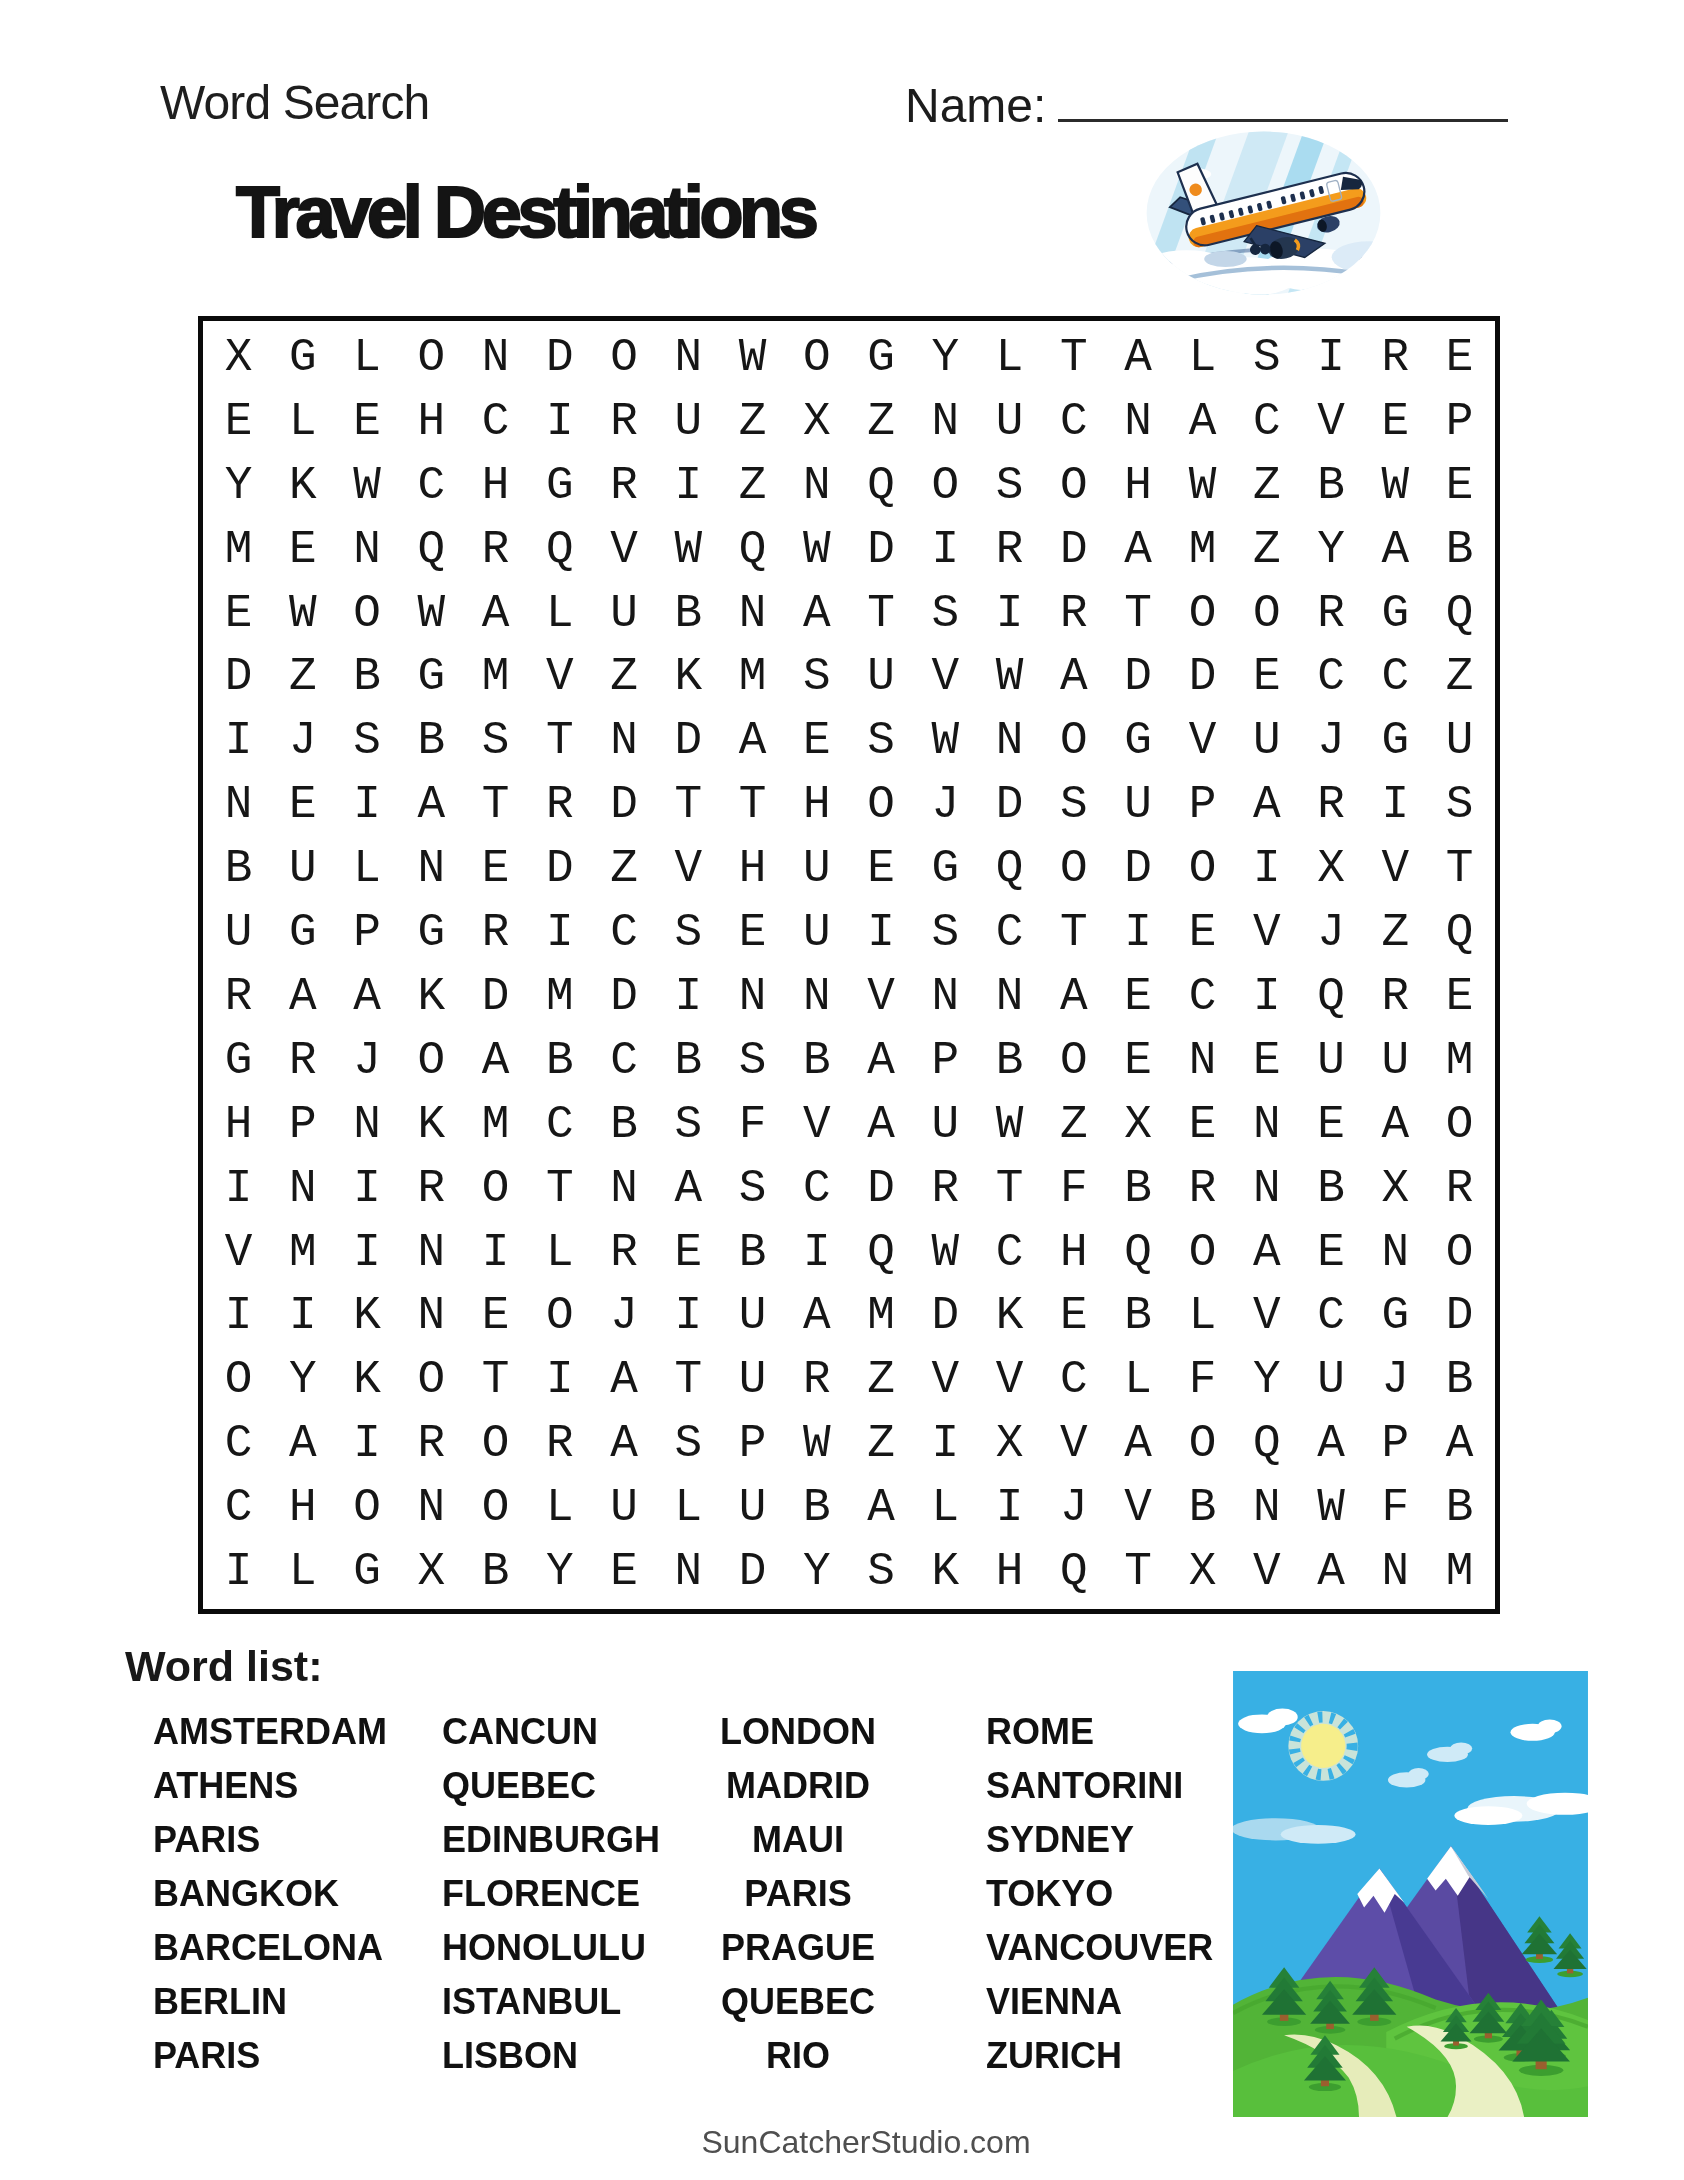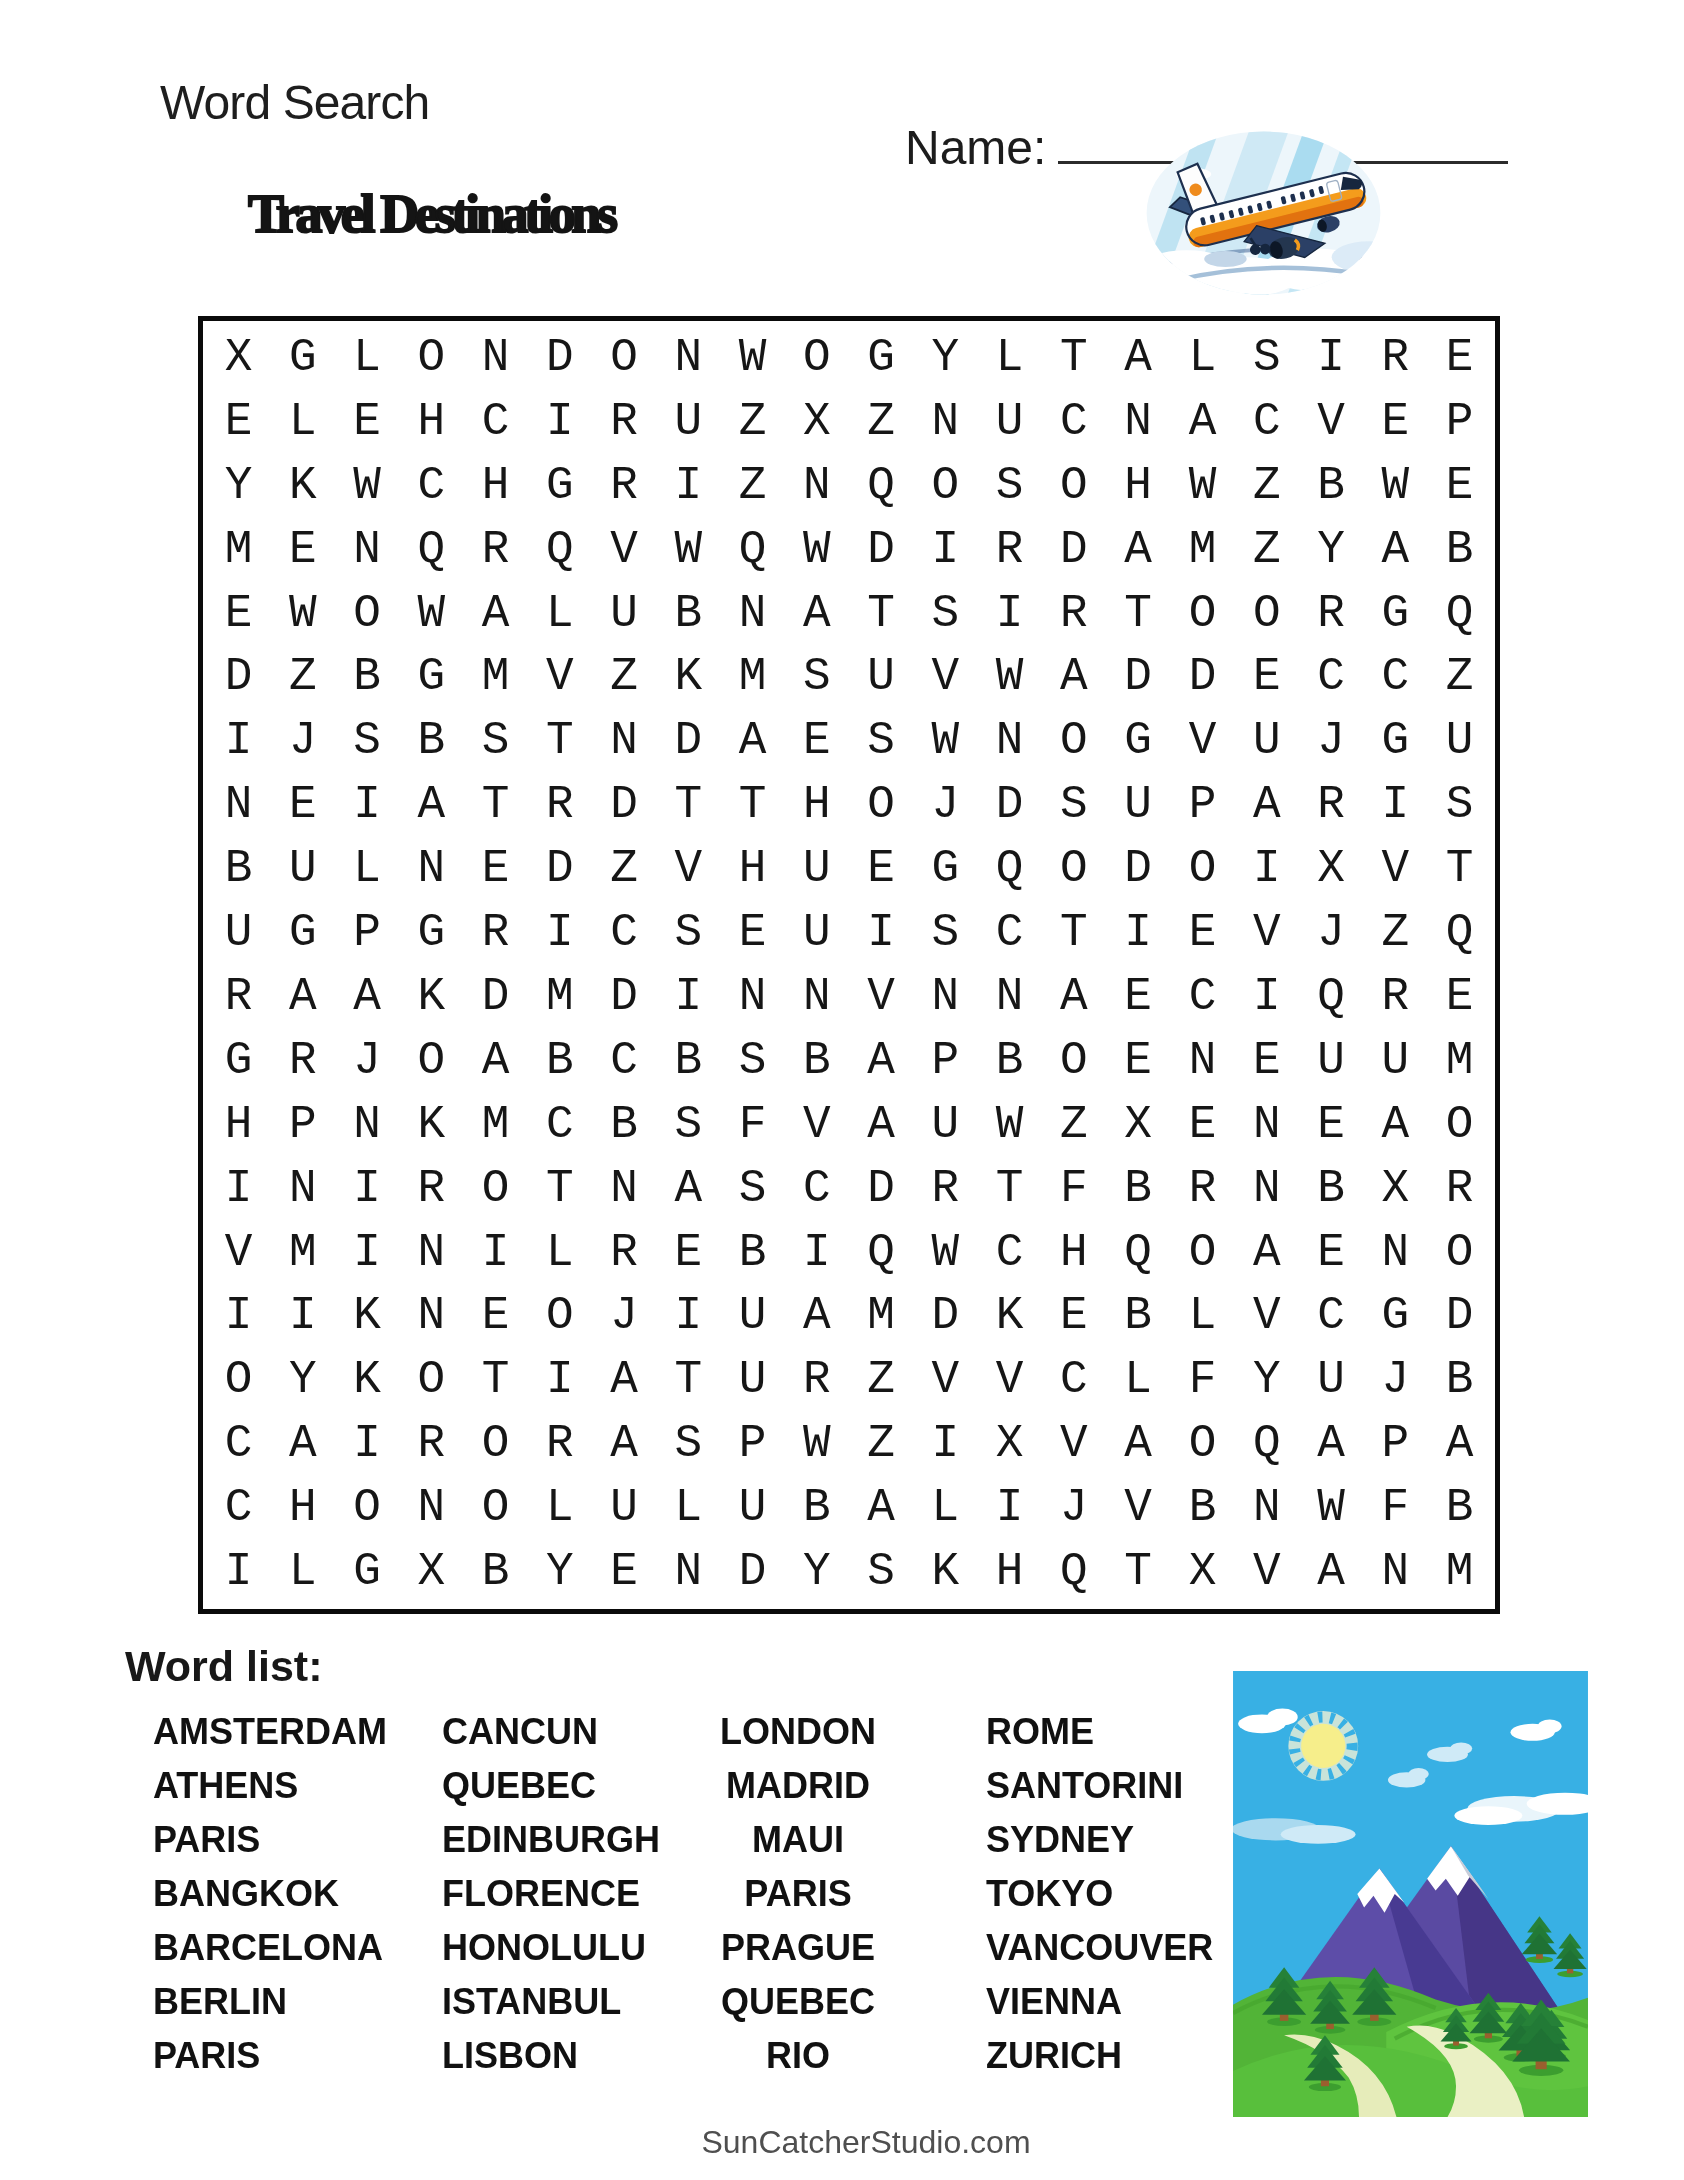--- a/index.html
+++ b/index.html
@@ -1,27 +1,27 @@
 <!DOCTYPE html>
 <html style="font-size:13.6px"><head>
 <meta charset="utf-8">
 <style>
   html,body{margin:0;padding:0;background:#ffffff;}
   body{width:1685px;height:2181px;position:relative;font-family:"Liberation Sans",sans-serif;color:#1c1c1c;}
 
   
   .ws-label{position:absolute;left:160px;top:75px;font-size:48px;letter-spacing:-0.9px;color:#1e1e1e;}
-  .name-block{position:absolute;left:905px;top:75px;font-size:48px;white-space:nowrap;margin-top:42px;}
+  .name-block{position:absolute;left:905px;top:75px;font-size:48px;white-space:nowrap;}
   .name-line{display:inline-block;width:450px;height:44px;border-bottom:3.4px solid #2b2b2b;margin-left:12px;vertical-align:baseline;}
 
   
   .title{
-    position:absolute;left:232px;top:167px;margin:16px;
-    font-family:Liberation Serif, serif;font-weight:bold;
-    font-size:54px;letter-spacing:-4.3px;color:#141414;
+    position:absolute;left:232px;top:167px;margin:4px;
+    font-family:Liberation Sans, sans-serif;font-weight:bold;
+    font-size:72px;letter-spacing:-4.3px;color:#141414;
     -webkit-text-stroke:2.1px #141414;
     white-space:nowrap;
   }
   .plane-wrap{position:absolute;left:1139px;top:128px;width:249px;height:170px;}
 
   
   .grid-box{
     position:absolute;left:198px;top:316px;width:1302px;height:1298px;
     border:5.1px solid #0a0a0a;box-sizing:border-box;
     display:grid;grid-template-columns:repeat(20,1fr);grid-template-rows:repeat(20,1fr);

